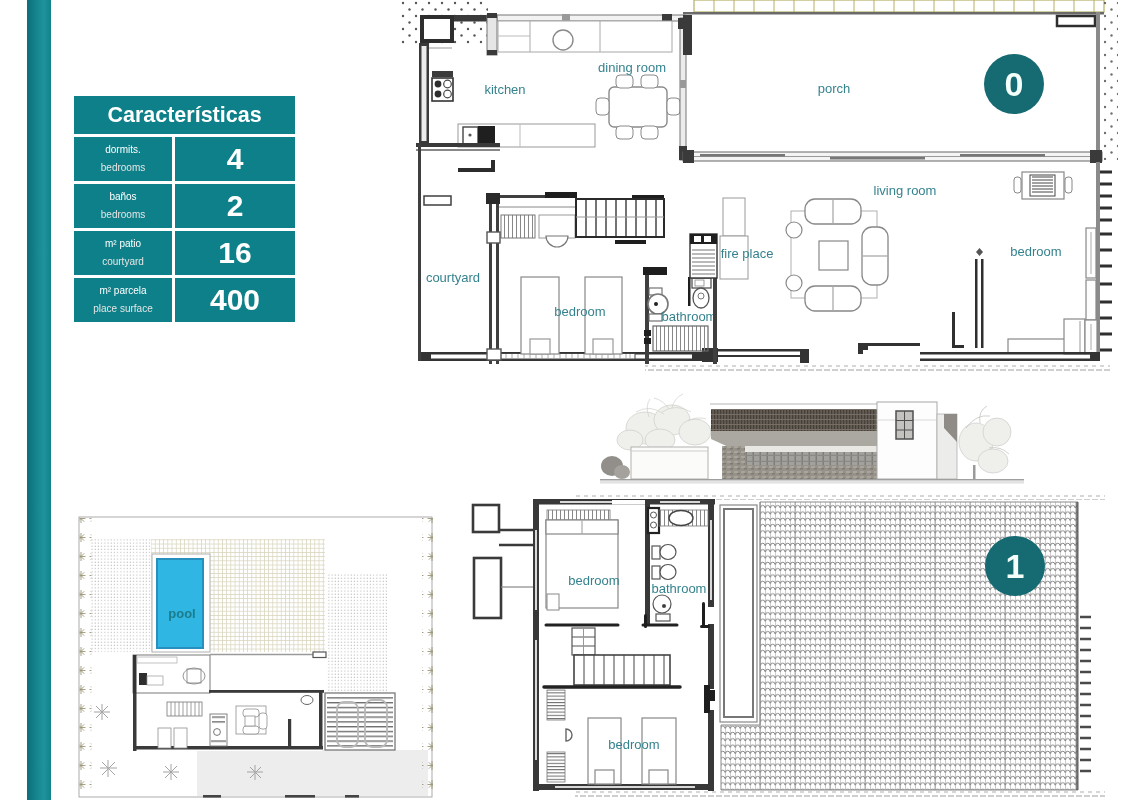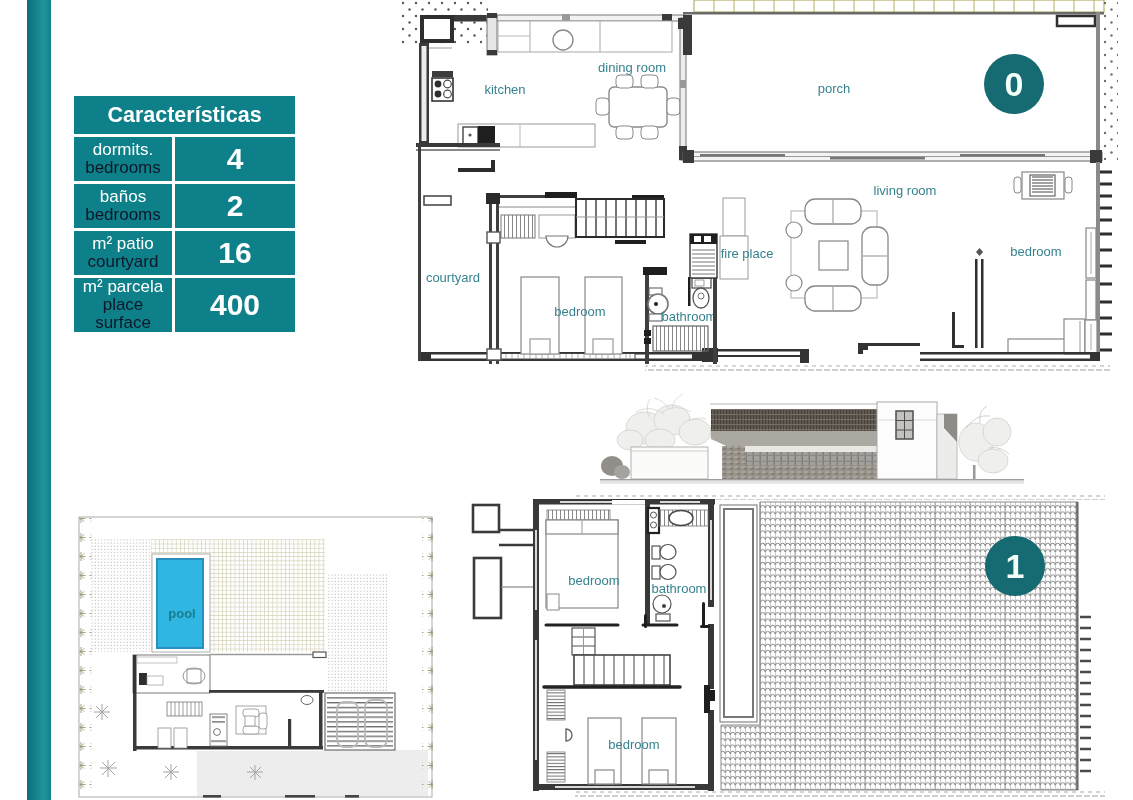--- a/index.html
+++ b/index.html
@@ -3,22 +3,22 @@
 <meta charset="utf-8">
 <style>
 html,body{margin:0;padding:0;background:#fff;}
 #page{position:relative;width:1133px;height:800px;background:#fff;overflow:hidden;
   font-family:"Liberation Sans",sans-serif;}
 .abs{position:absolute;}
 
 #ctable{position:absolute;left:71px;top:93px;width:227px;border-collapse:collapse;}
 #ctable td{background:#0e8089;border:3px solid #fff;text-align:center;vertical-align:middle;padding:0;margin-top:13px;}
 #ctable .hdr{font-size:21.5px;font-weight:bold;color:#fff;height:38px;letter-spacing:0px;}
-#ctable .lbl{width:98px;height:44px;font-size:17px;line-height:18px;color:#fff;}
-#ctable .lbl .en{color:#0f172a;}
+#ctable .lbl{width:98px;height:44px;font-size:10px;line-height:18px;color:#fff;}
+#ctable .lbl .en{color:#e5e5e5;}
 #ctable .num{font-size:30px;font-weight:bold;color:#fff;}
 .roomlbl{fill:#35828e;font-family:"Liberation Sans",sans-serif;font-size:13px;}
 </style>
 </head>
 <body>
 <div id="page">
 
 <div class="abs" style="left:27px;top:0;width:24px;height:800px;background:linear-gradient(to right,#0c6f7a,#16858e 40%,#1f939c 70%,#12828b);"></div>
 
 <table id="ctable" cellspacing="0">

